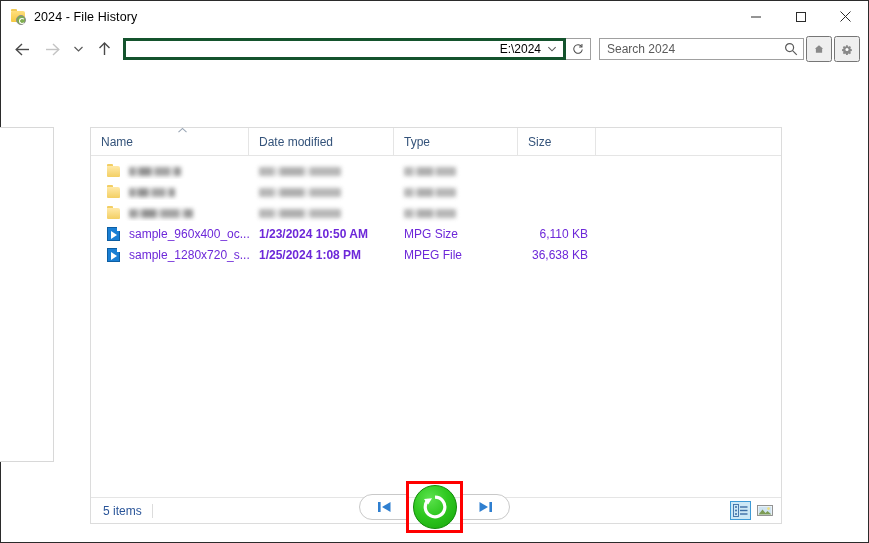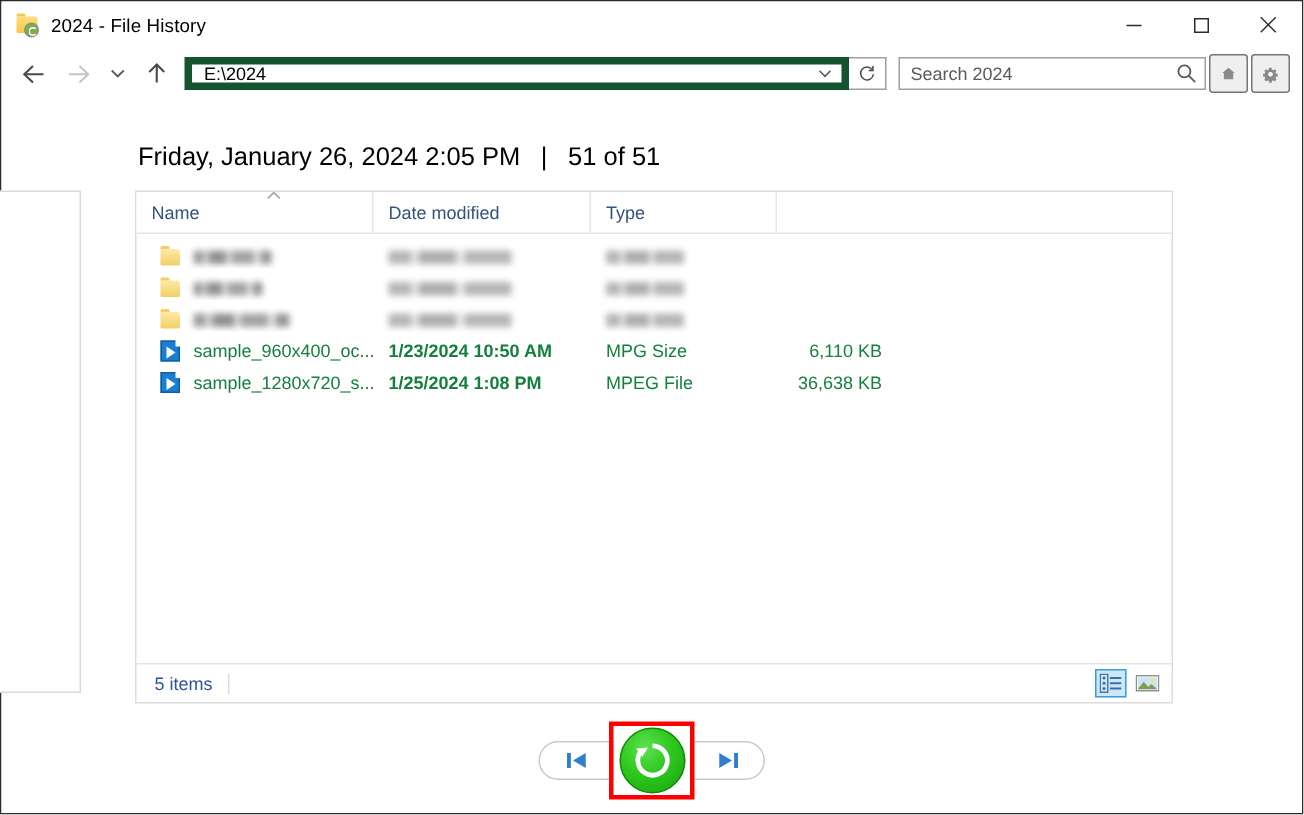--- a/index.html
+++ b/index.html
@@ -120,26 +120,27 @@
     cursor: default;
   }
   #nav-back { width: 30px; }
   #nav-fwd  { width: 30px; }
   #nav-recent { width: 22px; }
   #nav-up  { width: 30px; margin-right: 4px; }
 
   #addressbar {
     flex: 1 1 auto;
     height: 22px;
-    border: 5px solid #14532d;
+    border: 3px solid #14532d;
     background: #ffffff;
     display: flex;
     align-items: center;
     box-sizing: border-box;
     min-width: 0;
+    text-align: right;
   }
   #address-text {
     font-size: 12px;
     padding-left: 8px;
     color: #000;
     white-space: nowrap;
     flex: 1 1 auto;
     overflow: hidden;
   }
   #address-dropdown {
@@ -222,21 +223,21 @@
     background: #ffffff;
     box-sizing: border-box;
   }
 
   
   #explorer-panel {
     position: absolute;
     left: 89px;
     top: 61px;
     width: 692px;
-    height: 342px;
+    height: 397px;
     border: 1px solid #dcdcdc;
     background: #ffffff;
     box-sizing: border-box;
     display: flex;
     flex-direction: column;
   }
 
   
   #col-header {
     height: 27px;
@@ -278,21 +279,21 @@
   #file-list {
     flex: 1 1 auto;
     padding-top: 4px;
     overflow: hidden;
   }
   .row {
     height: 21px;
     display: flex;
     align-items: center;
     font-size: 12px;
-    color: #15803d;
+    color: #6d28d9;
   }
   .cell-name {
     width: 158px;
     display: flex;
     align-items: center;
     padding-left: 15px;
     box-sizing: border-box;
     overflow: hidden;
     white-space: nowrap;
   }
@@ -544,44 +545,42 @@
     <button class="toolicon">
       <svg width="17" height="17" viewBox="0 0 17 17">
         <path d="M7 1 h3 l0.4 2.1 1.5 0.65 1.8-1.2 2.1 2.1 -1.2 1.8 0.65 1.5 2.1 0.4 v3 l-2.1 0.4 -0.65 1.5 1.2 1.8 -2.1 2.1 -1.8-1.2 -1.5 0.65 -0.4 2.1 h-3 l-0.4-2.1 -1.5-0.65 -1.8 1.2 -2.1-2.1 1.2-1.8 -0.65-1.5 -2.1-0.4 v-3 l2.1-0.4 0.65-1.5 -1.2-1.8 2.1-2.1 1.8 1.2 1.5-0.65 Z" fill="#8a8a8a" transform="scale(0.95) translate(0.3,0.3)"></path>
         <circle cx="8.5" cy="8.5" r="2.6" fill="#ffffff"></circle>
       </svg>
     </button>
   </div>
 
   <div id="content">
 
-    <div id="heading">
-      <span>Friday, January 26, 2024 2:05 PM</span>
-      <span class="sep">|</span>
-      <span>51 of 51</span>
-    </div>
 
     <div id="left-panel"></div>
 
     <div id="explorer-panel">
 
       <div id="col-header">
         <div class="col col-name">
           <span>Name</span>
           <span id="sort-indicator">
             <svg width="11" height="7" viewBox="0 0 11 7">
                 <path d="M1.5 5.2 L5.5 1.4 L9.5 5.2" fill="none" stroke="#9aa6b5" stroke-width="1.1"></path>
               </svg>
           </span>
         </div>
         <div class="col col-date">
           <span>Date modified</span>
         </div>
         <div class="col col-type">
           <span>Type</span>
+        </div>
+        <div class="col col-size">
+          <span>Size</span>
         </div>
         <div class="col col-rest"></div>
       </div>
 
       <div id="file-list">
 
         <div class="row">
           <div class="cell-name">
             <span class="row-icon">
                 <span class="ico-folder"></span>

